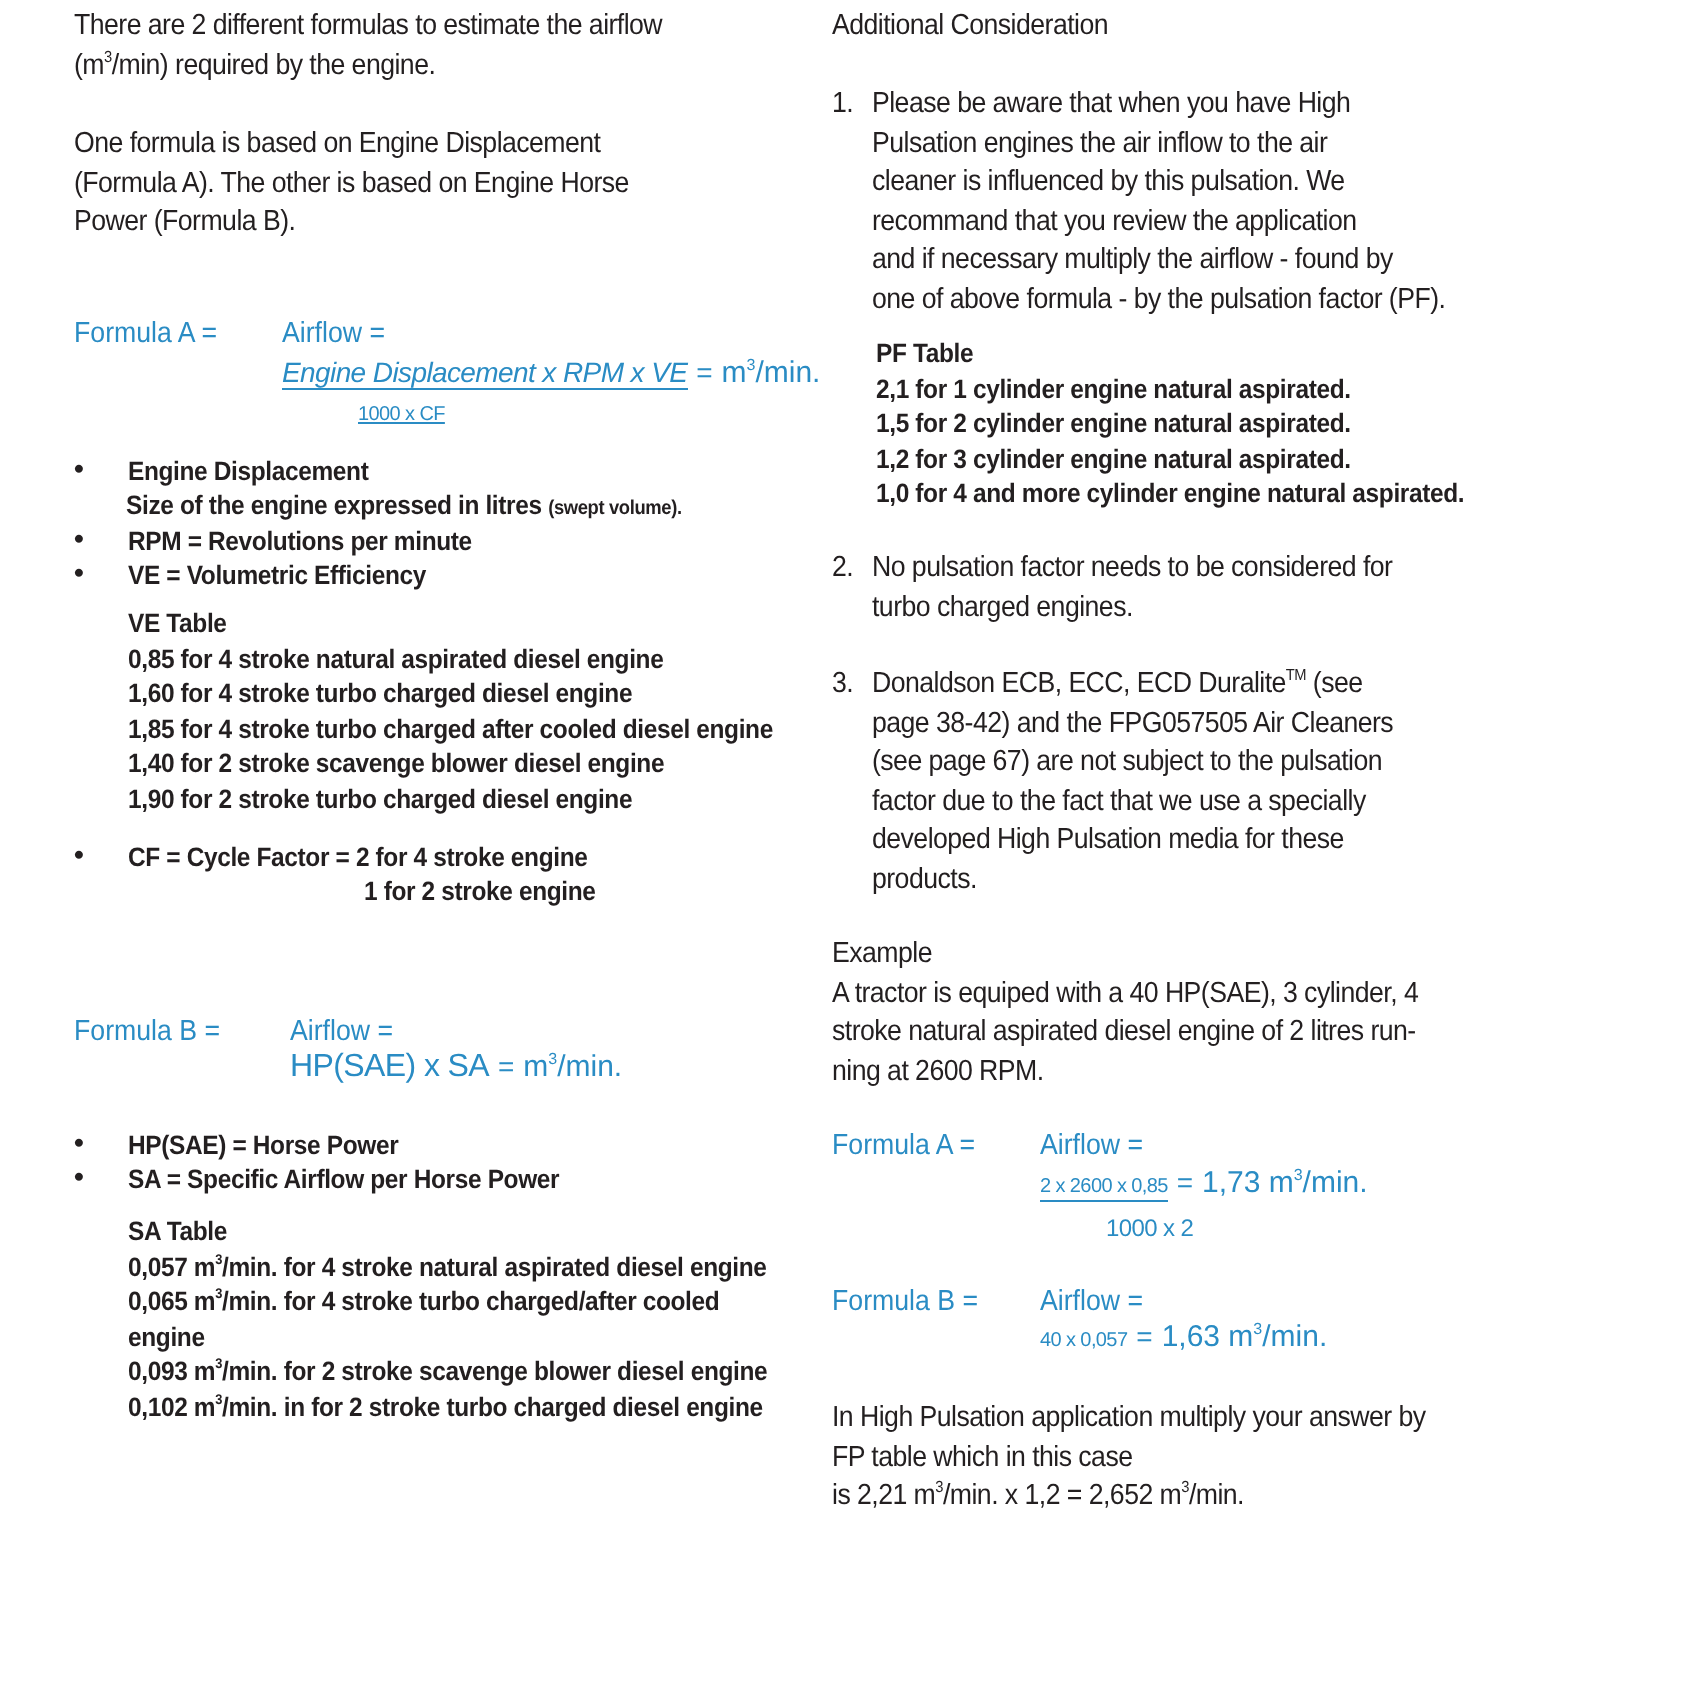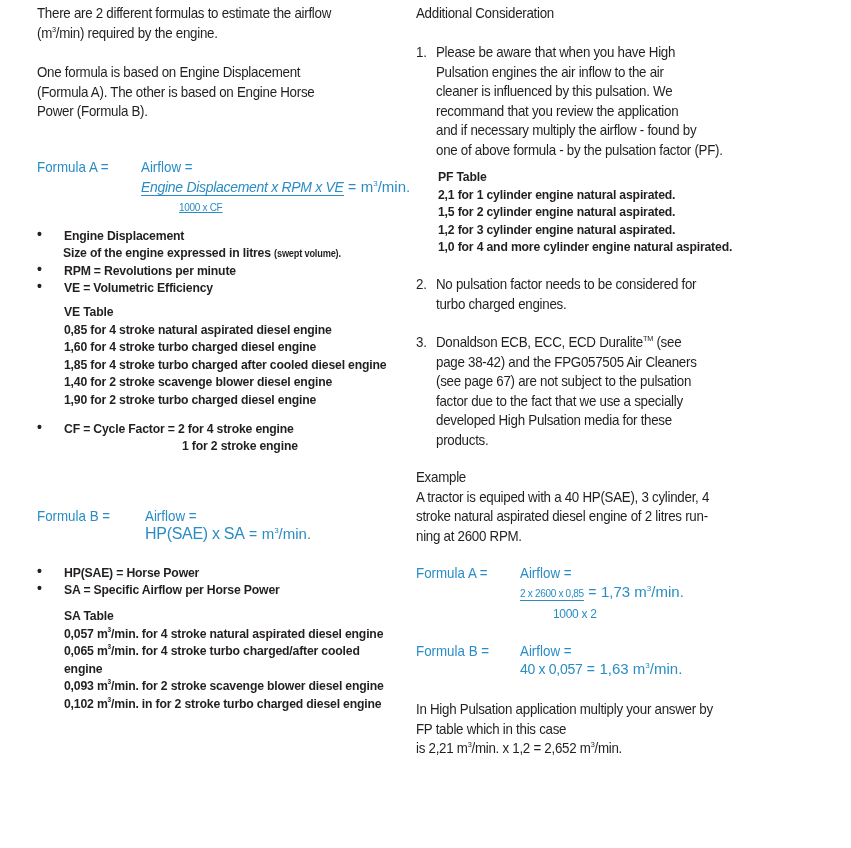--- a/index.html
+++ b/index.html
@@ -138,21 +138,21 @@
 <div class="abs blue" style="left:520px; top:583px; white-space:nowrap;">
   <span class="fnum" style="font-size:10px; letter-spacing:-0.3px;">2 x 2600 x 0,85</span>
   <span style="font-size:14px;">=</span>
   <span class="fbig">1,73 m</span><sup>3</sup><span class="fbig">/min.</span>
 </div>
 <div class="abs blue" style="left:529px; top:607px; font-size:12px; letter-spacing:-0.3px;margin-left:24px;">1000 x 2</div>
 
 <div class="abs flabel blue" style="left:416px; top:642px;">Formula B =</div>
 <div class="abs flabel blue" style="left:520px; top:642px;">Airflow =</div>
 <div class="abs blue" style="left:520px; top:660px; white-space:nowrap;">
-  <span style="font-size:14px; letter-spacing:-0.3px;margin-top:44px;">40 x 0,057</span>
+  <span style="font-size:10px; letter-spacing:-0.3px;margin-top:44px;">40 x 0,057</span>
   <span style="font-size:14px;">=</span>
   <span class="fbig">1,63 m</span><sup>3</sup><span class="fbig">/min.</span>
 </div>
 
 <div class="abs txt" style="left:416px; top:700px;">
   <div>In High Pulsation application multiply your answer by</div>
   <div>FP table which in this case</div>
   <div><span>is 2,21 m</span><sup>3</sup><span>/min. x 1,2 = 2,652 m</span><sup>3</sup><span>/min.</span></div>
 </div>
 

